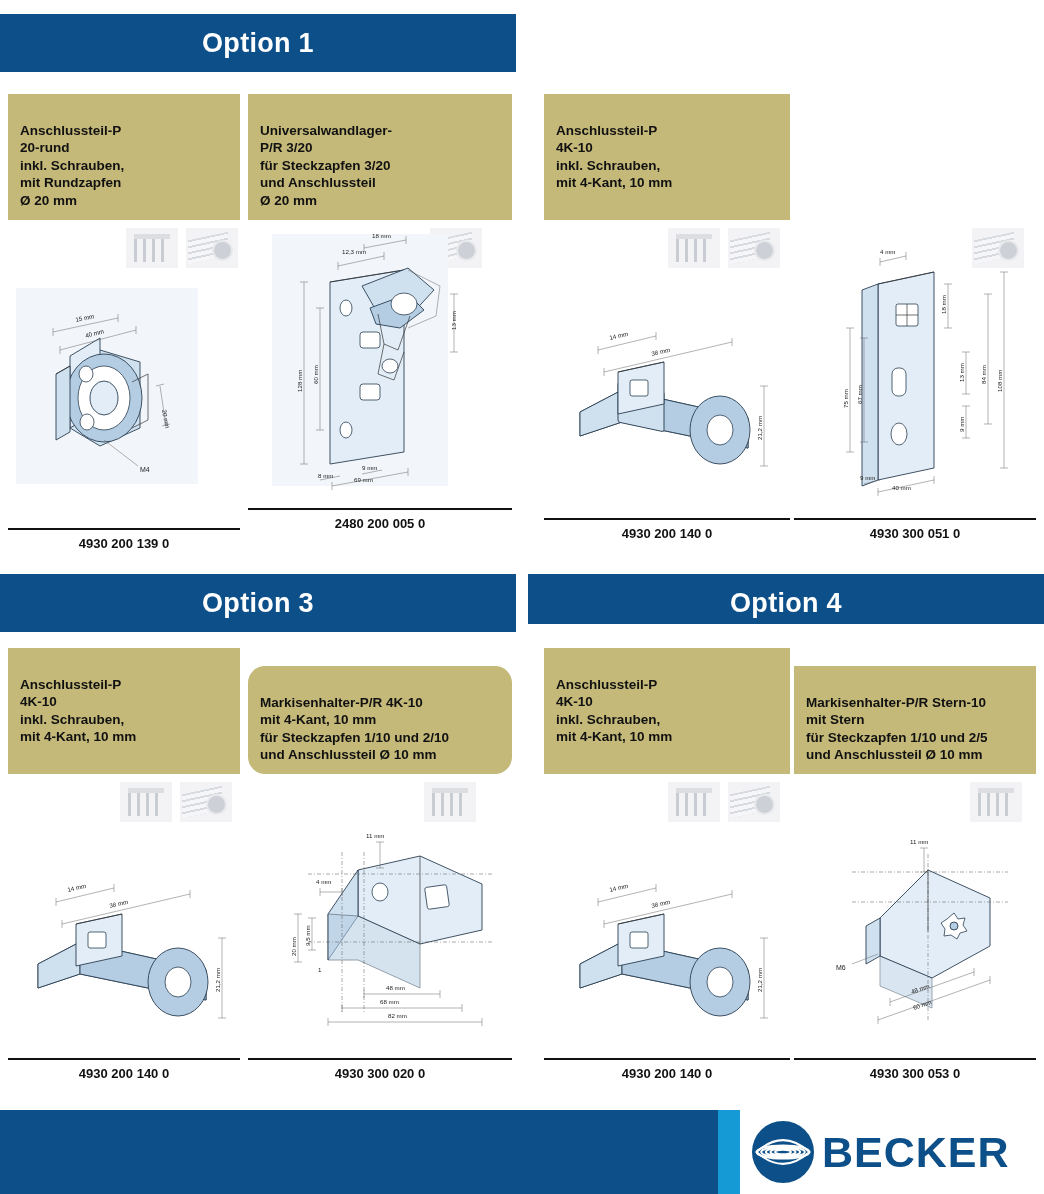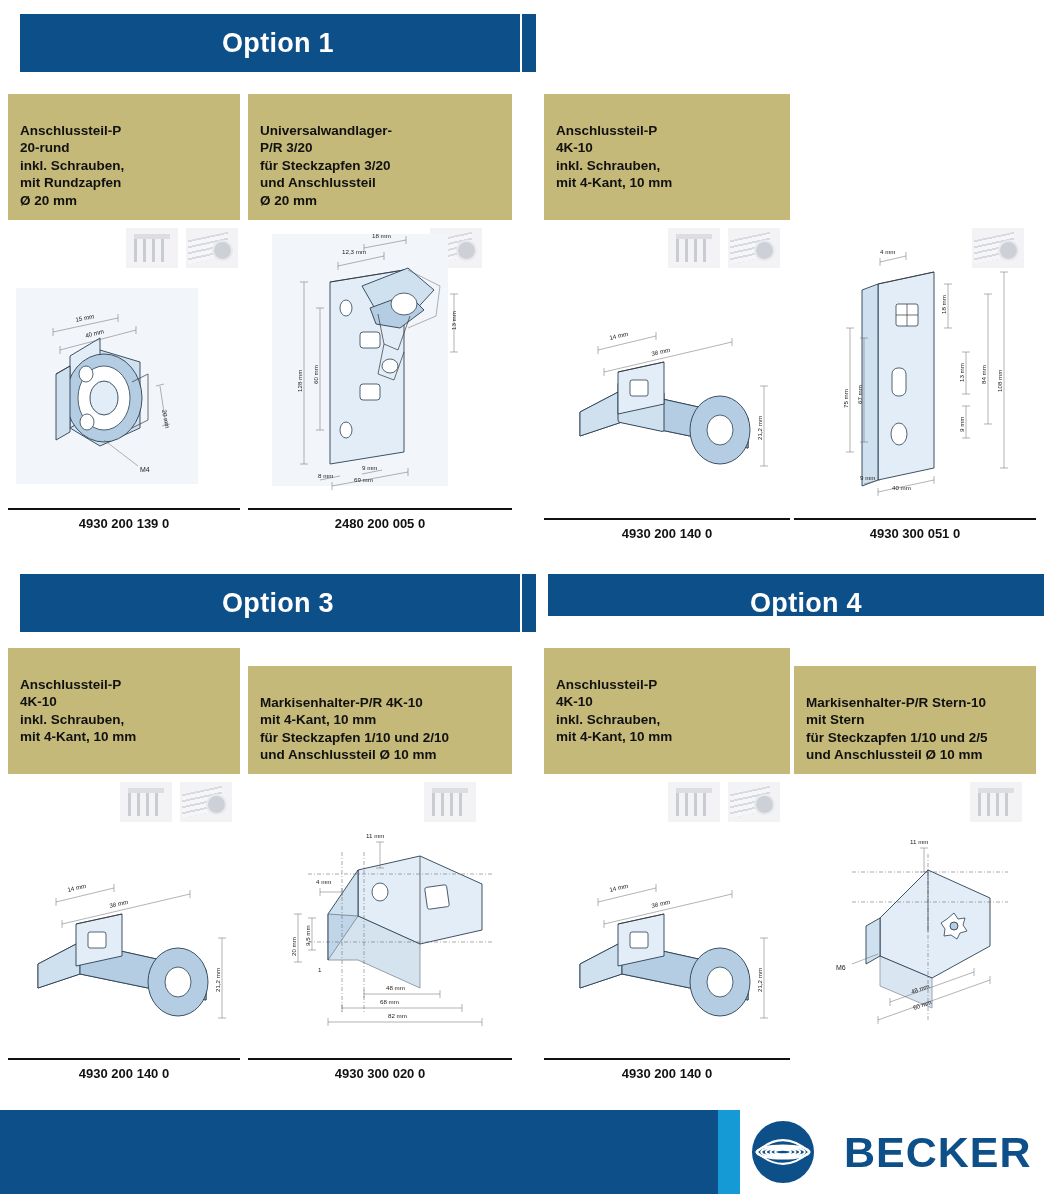--- a/index.html
+++ b/index.html
@@ -20,21 +20,20 @@
   
   .option-header {
     position: absolute;
     background: #0d5089;
     color: #ffffff;
     font-size: 27px;
     font-weight: bold;
     text-align: center;
     line-height: 58px;
     letter-spacing: 0.3px;
-    margin-left: 20px;
   }
   .desc-box {
     position: absolute;
     background: #c4b979;
     color: #111111;
     font-size: 13.5px;
     font-weight: bold;
     line-height: 17.5px;
     padding: 10px 12px 8px 12px;
     white-space: pre-line;
@@ -150,21 +149,21 @@
   #becker-mark {
     width: 66px; height: 66px;
     margin-left: 10px;
     flex: 0 0 auto;
   }
   #becker-word {
     font-size: 43px;
     font-weight: bold;
     letter-spacing: 1px;
     color: #0d5089;
-    margin-left: 28px;
+    margin-left: 6px;
     font-family: "Liberation Sans", sans-serif;
   }
 </style>
 </head>
 <body>
 
 <div id="page">
 
   <div class="option-header" style="left:0;top:14px;width:516px;height:58px;">
     <span>Option 1</span>
@@ -209,21 +208,21 @@
         <path class="ln-thin" d="M52,76 L52,84 M128,56 L128,64"></path>
         <text class="dimtxt" x="78" y="68" transform="rotate(-15 78 68)">40 mm</text>
         <path class="ln-thin" d="M152,116 L158,156"></path>
         <path class="ln-thin" d="M148,116 L156,114 M154,156 L162,154"></path>
         <text class="dimtxt" x="154" y="140" transform="rotate(80 154 140)">20 mm</text>
         <path class="ln-thin" d="M96,170 L130,196"></path>
         <text class="dimtxt lg" x="132" y="202">M4</text>
       </svg>
     </div>
   </div>
-  <div class="part-number" style="left:8px;top:508px;width:232px;">
+  <div class="part-number" style="left:8px;top:528px;width:232px;">
     <span>4930 200 139 0</span>
   </div>
 
   <div class="desc-box" style="left:248px;top:94px;width:264px;height:140px;">
     <span>Universalwandlager-
 P/R 3/20
 für Steckzapfen 3/20
 und Anschlussteil
 Ø 20 mm</span>
   </div>
@@ -378,21 +377,21 @@
     <span>4930 300 051 0</span>
   </div>
 
   <div class="divider-v" style="left:790px;top:94px;height:423px;"></div>
   <div class="divider-v" style="left:520px;top:14px;height:510px;"></div>
 
   <div class="option-header" style="left:0;top:574px;width:516px;height:58px;">
     <span>Option 3</span>
   </div>
 
-  <div class="option-header" style="left:528px;top:574px;width:516px;height:42px;">
+  <div class="option-header" style="left:528px;top:574px;width:516px;height:50px;">
     <span>Option 4</span>
   </div>
 
   <div class="desc-box" style="left:8px;top:648px;width:232px;height:126px;">
     <span>Anschlussteil-P
 4K-10
 inkl. Schrauben,
 mit 4-Kant, 10 mm</span>
   </div>
   <div class="figure-box" style="left:8px;top:774px;width:232px;height:280px;">
@@ -421,21 +420,21 @@
         <path class="ln-thin" d="M212,106 L212,186"></path>
         <path class="ln-thin" d="M208,106 L216,106 M208,186 L216,186"></path>
         <text class="dimtxt" x="210" y="160" transform="rotate(-90 210 160)">21,2 mm</text>
       </svg>
     </div>
   </div>
   <div class="part-number" style="left:8px;top:1058px;width:232px;">
     <span>4930 200 140 0</span>
   </div>
 
-  <div class="desc-box" style="left:248px;top:666px;width:264px;height:108px;">
+  <div class="desc-box" style="left:248px;top:666px;width:264px;height:108px;border-radius:17px;">
     <span>Markisenhalter-P/R 4K-10
 mit 4-Kant, 10 mm
 für Steckzapfen 1/10 und 2/10
 und Anschlussteil Ø 10 mm</span>
   </div>
   <div class="figure-box" style="left:248px;top:774px;width:264px;height:280px;">
     <div class="pictos" style="left:176px;top:8px;">
       <div class="picto screws"></div>
     </div>
     <div class="draw" style="left:20px;top:48px;">
@@ -555,20 +554,23 @@
         <text class="dimtxt lg" x="28" y="148">M6</text>
         <path class="ln-thin" d="M82,180 L166,150"></path>
         <path class="ln-thin" d="M82,176 L82,184 M166,146 L166,154"></path>
         <text class="dimtxt" x="104" y="172" transform="rotate(-19 104 172)">48 mm</text>
         <path class="ln-thin" d="M70,198 L182,158"></path>
         <path class="ln-thin" d="M70,194 L70,202 M182,154 L182,162"></path>
         <text class="dimtxt" x="106" y="188" transform="rotate(-19 106 188)">60 mm</text>
       </svg>
     </div>
   </div>
+  <div class="part-number" style="left:794px;top:1058px;width:242px;">
+    <span>4930 300 053 0</span>
+  </div>
 
   <div class="divider-v" style="left:790px;top:648px;height:410px;"></div>
   <div class="divider-v" style="left:520px;top:574px;height:510px;"></div>
 
   <div id="footer-bar"></div>
   <div id="footer-accent"></div>
   <div id="footer-logo-area">
     <svg id="becker-mark" viewBox="0 0 100 100">
       <circle cx="50" cy="50" r="47" fill="#0d5089"></circle>
       <g stroke="#ffffff" stroke-width="3" fill="none">

